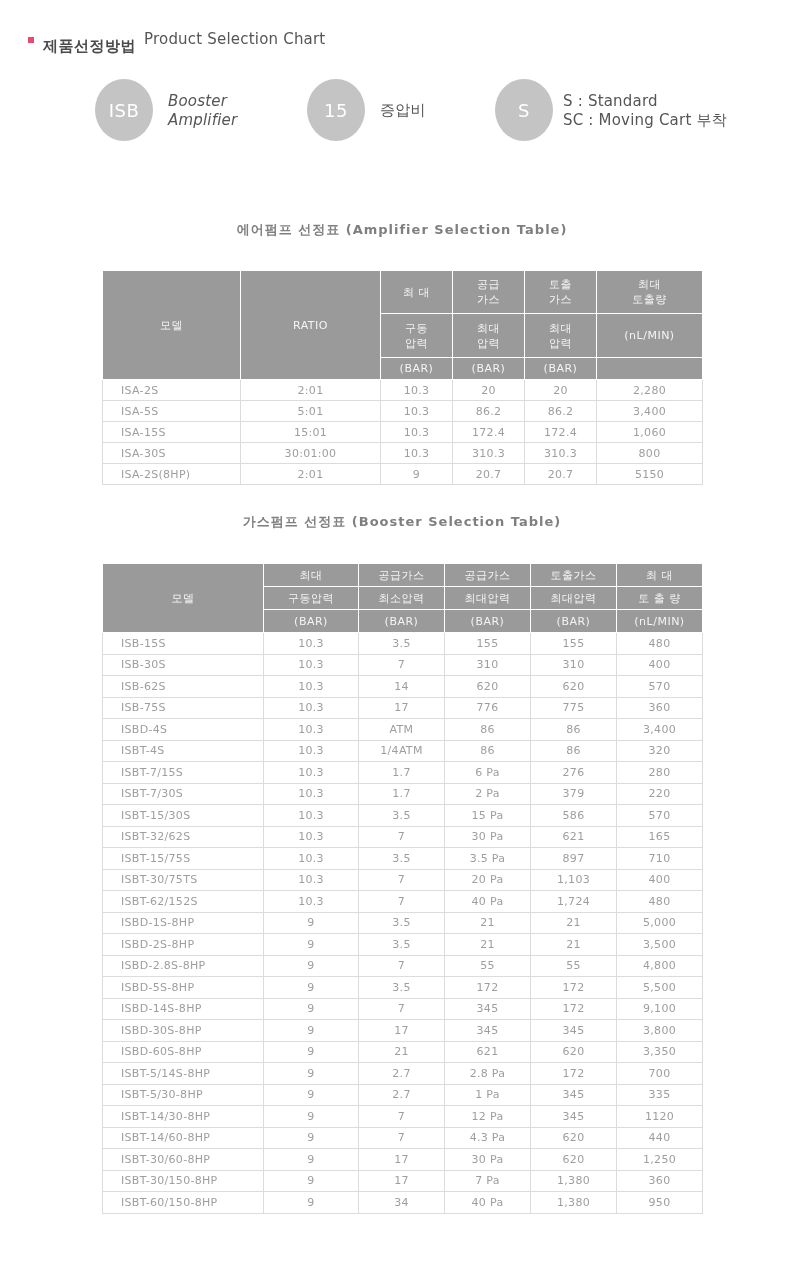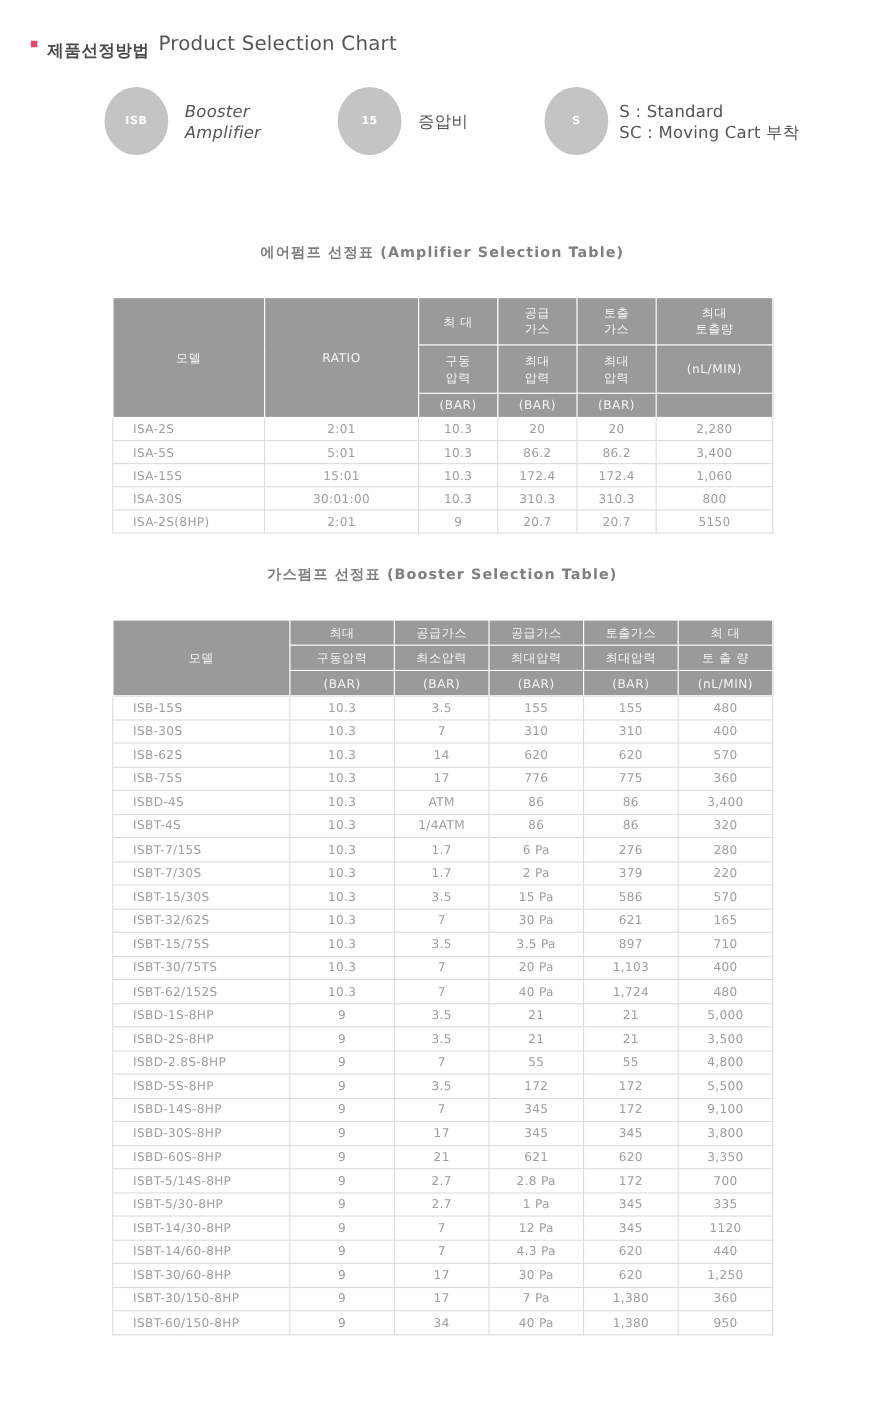--- a/index.html
+++ b/index.html
@@ -5,28 +5,28 @@
   html,body{margin:0;padding:0;}
   body{
     width:810px;height:1276px;position:relative;background:#ffffff;
     font-family:"DejaVu Sans","Liberation Sans",sans-serif;
     overflow:hidden;
   }
   
   .page-title{position:absolute;left:28px;top:22px;display:flex;align-items:center;white-space:nowrap;}
   .bullet{width:6px;height:6px;background:#e84a6e;display:inline-block;margin-right:9px;margin-top:1px;}
   .title-ko{font-size:15px;font-weight:bold;color:#4a4a4a;letter-spacing:0.5px;margin-top:15px;}
-  .title-en{font-size:18px;color:#555555;margin-left:8px;letter-spacing:0.2px;}
+  .title-en{font-size:15px;color:#555555;margin-left:8px;letter-spacing:0.2px;}
 
   
   .legend-item{position:absolute;}
   .circle{
     width:58px;height:62px;border-radius:50%;background:#c4c4c4;
     display:flex;align-items:center;justify-content:center;
-    color:#ffffff;font-size:10px;font-weight:bold;letter-spacing:0.5px;
+    color:#ffffff;font-size:18px;font-weight:normal;letter-spacing:0.5px;
   }
   .legend-label{
     position:absolute;font-size:15px;color:#555555;line-height:19px;
     white-space:pre-line;letter-spacing:0.2px;
   }
 
   
   .table-title{
     position:absolute;left:102px;width:600px;text-align:center;
     font-size:13px;font-weight:bold;color:#7f7f7f;letter-spacing:1px;

